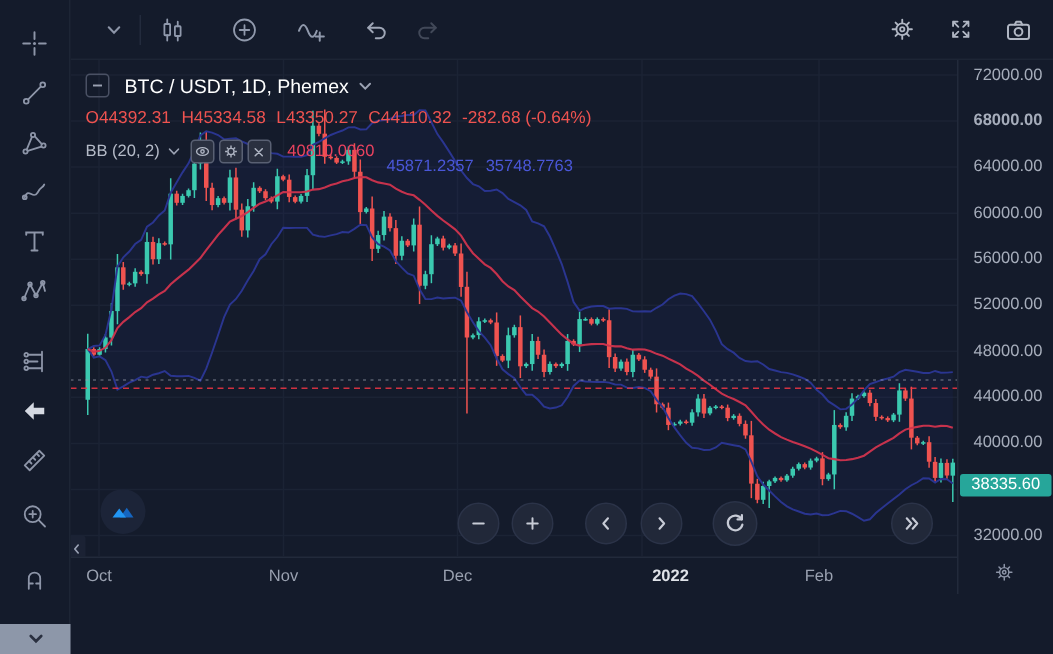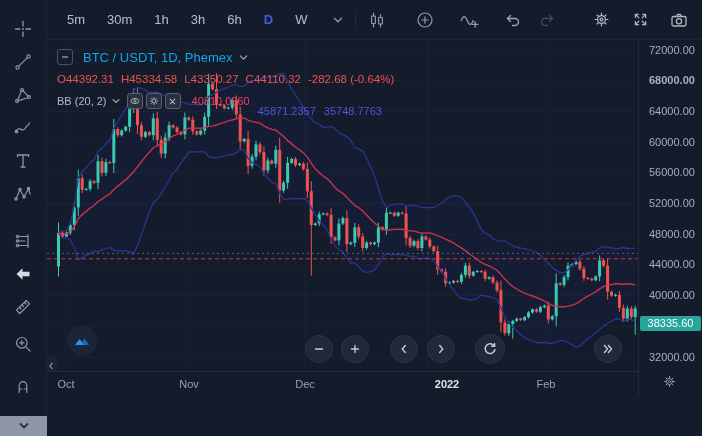--- a/index.html
+++ b/index.html
@@ -34,21 +34,21 @@
   #tools-more {
     position:absolute; bottom:0; left:0; width:47px; height:20px; background:#8d97a9;
     display:flex; align-items:center; justify-content:center; cursor:pointer;
   }
   
   #chart-region { position:absolute; left:47px; top:40px; width:591px; height:331px; z-index:10; }
   #chart-svg { position:absolute; left:0; top:0; }
   
   #legend { position:absolute; left:10px; top:8px; z-index:20; }
   .lg-row { display:flex; align-items:center; height:18px; margin-bottom:4px; }
-  #legend-title { font-size:13px; color:#0ea5e9; margin:0 5px 0 7px; cursor:pointer; }
+  #legend-title { font-size:13px; color:#ffffff; margin:0 5px 0 7px; cursor:pointer; }
   #ohlc-row { font-size:11.5px; margin-top:1px; }
   #ohlc-row span { margin-right:7px; }
   .val-red { color:#ef5350; }
   #bb-row { font-size:11px; margin-top:2px; }
   #bb-label { color:#b4bac7; cursor:pointer; }
   .mini-btn { width:16px; height:16px; border:1px solid #596073; background:#2a3040;
     border-radius:3px; display:flex; align-items:center; justify-content:center; margin-right:3px; cursor:pointer;}
   .bb-val { margin-left:8px; }
   .bb-blue { color:#4a57d8;margin-top:20px; }
   .bb-red { color:#e8425f; }
@@ -88,29 +88,20 @@
   #bb-divider { width:1px; height:18px; background:#262e40; margin:0 16px; }
   #pct-label, #log-label { color:#b2b8c6; margin-right:20px; cursor:pointer; }
   #auto-label { color:#5560d8; cursor:pointer; margin-right:4px; }
 </style>
 </head>
 <body>
 
 <div id="app">
 
   <div id="top-toolbar">
-    <div id="tf-row" style="display:flex;align-items:center;">
-        <div class="tf">5m</div>
-        <div class="tf">30m</div>
-        <div class="tf">1h</div>
-        <div class="tf">3h</div>
-        <div class="tf">6h</div>
-        <div class="tf active">D</div>
-        <div class="tf">W</div>
-      </div>
     <div class="icon-btn" style="width:18px">
       <svg width="12" height="12" viewBox="0 0 12 12" fill="none" stroke="#8d95a8" stroke-width="1.4" stroke-linecap="round">
           <path d="M2.5 4.2l3.5 3.6 3.5-3.6"></path>
         </svg>
     </div>
     <div class="vdiv"></div>
     <div class="icon-btn mr8">
       <svg width="20" height="20" viewBox="0 0 20 20" fill="none" stroke="#9099ac" stroke-width="1.2" stroke-linecap="round">
           <path d="M6.5 3v3M6.5 13.5v3.5"></path>
           <rect x="4.6" y="6" width="3.8" height="7.5" rx="0.5"></rect>

